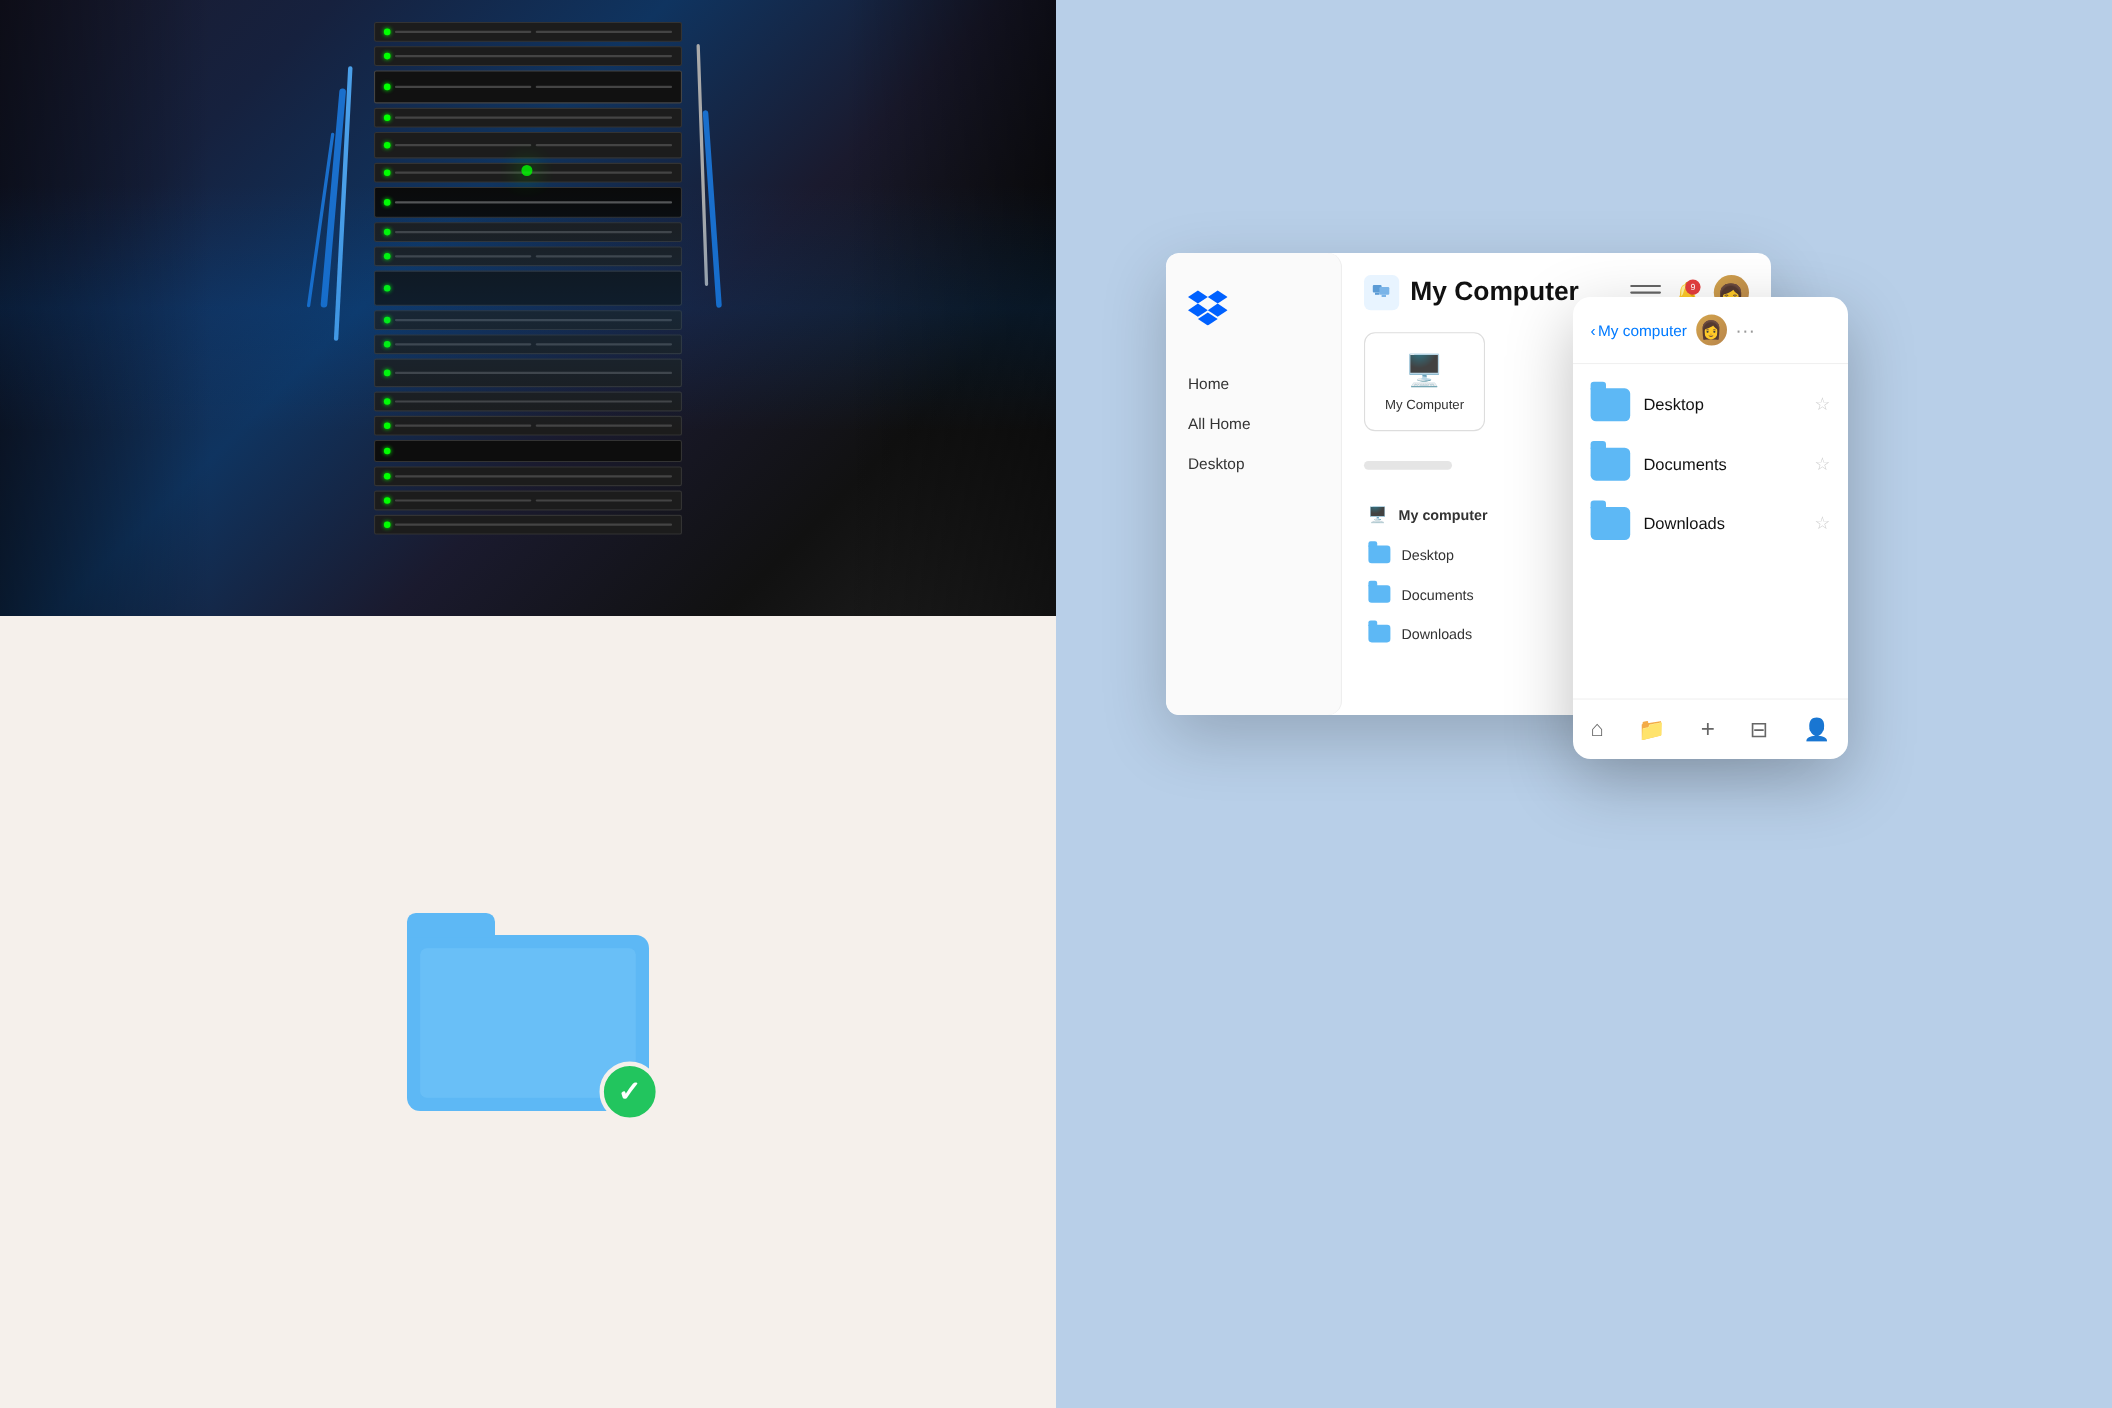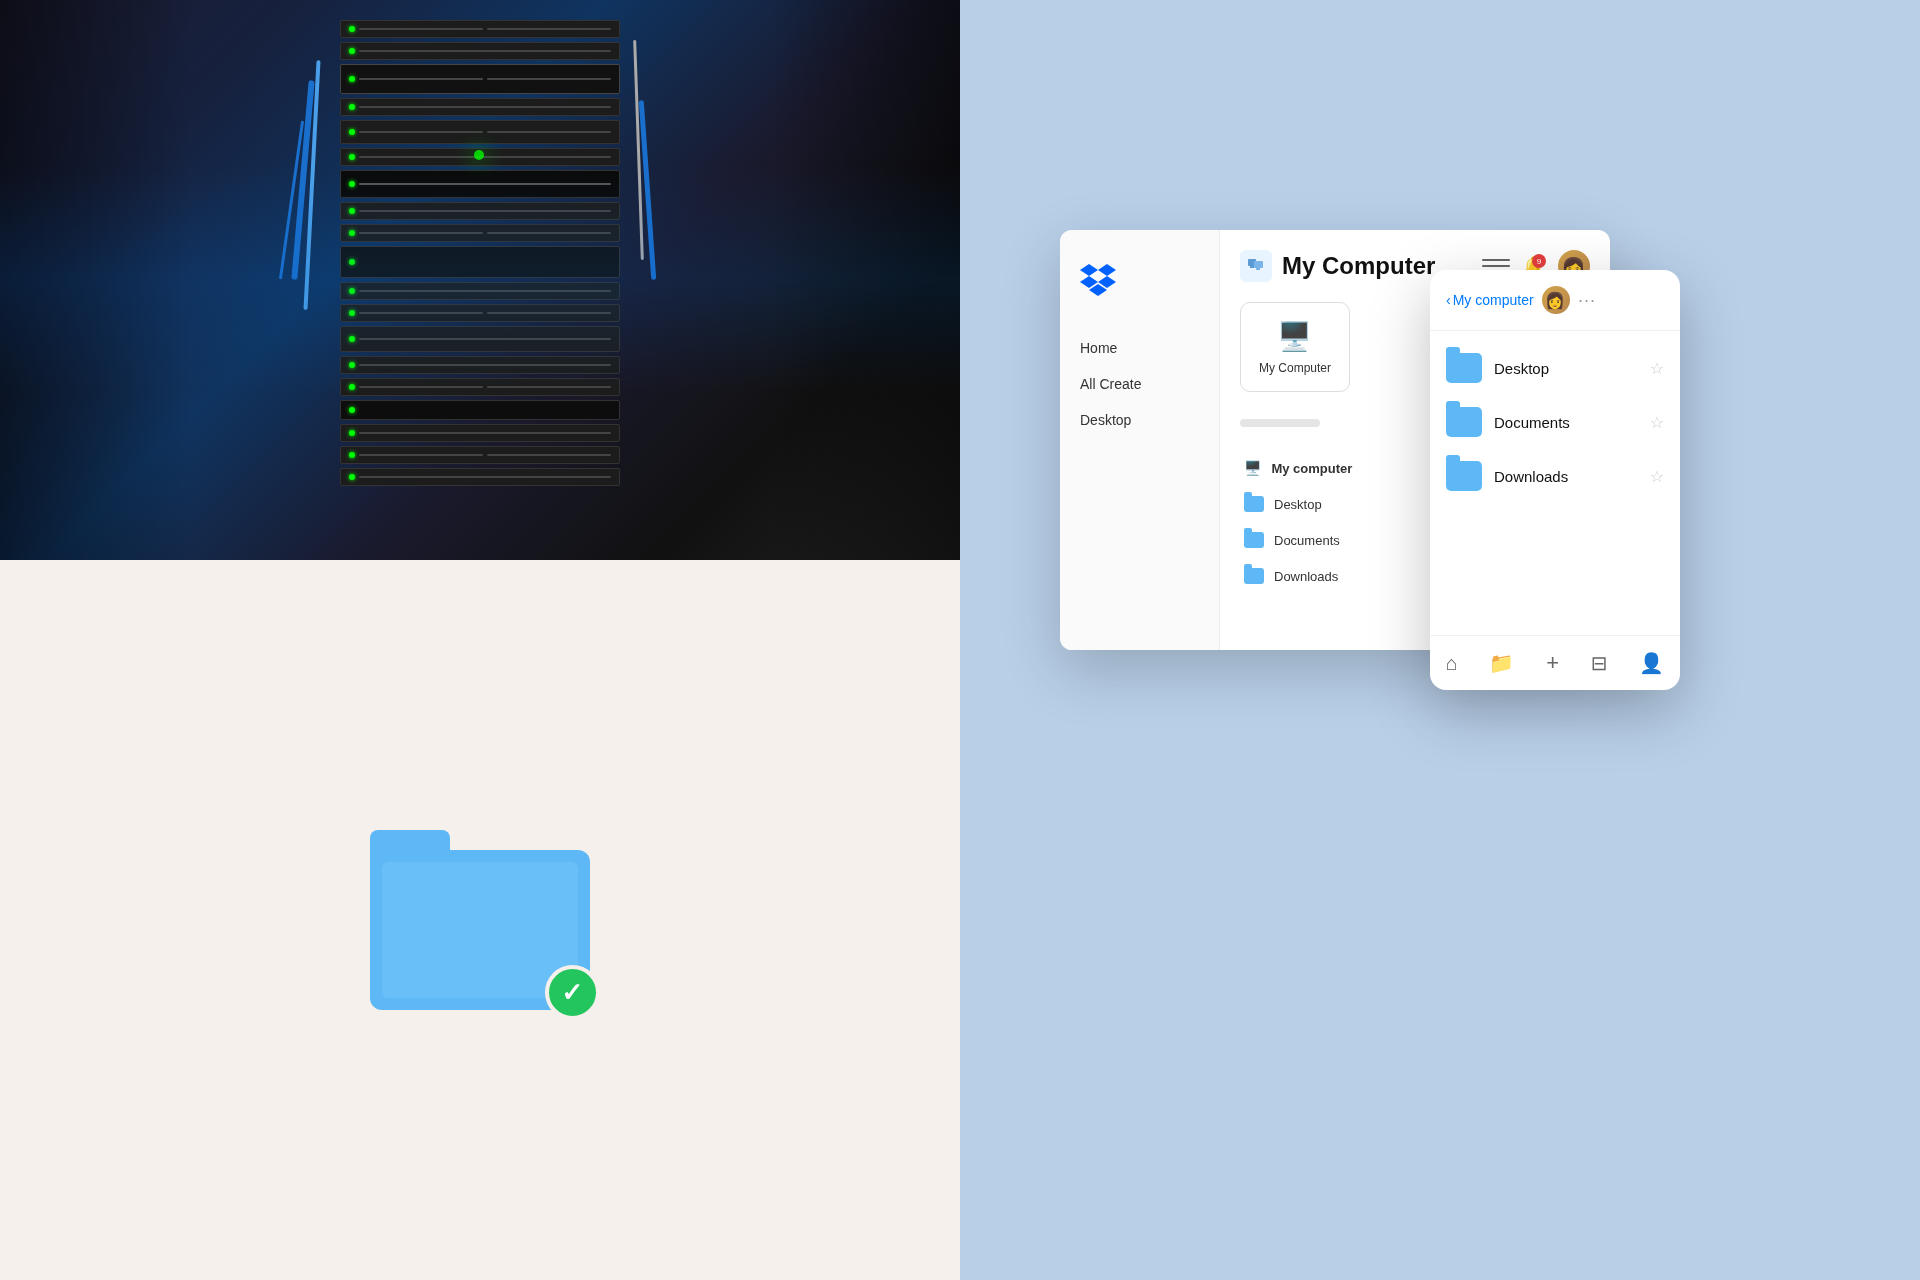--- a/index.html
+++ b/index.html
@@ -146,20 +146,21 @@
       display: flex;
       overflow: hidden;
     }
     .sidebar {
       width: 160px;
       background: #fafafa;
       border-right: 1px solid #eee;
       padding: 30px 0;
       display: flex;
       flex-direction: column;
+      border-radius: 13px;
     }
     .dropbox-logo {
       padding: 0 20px 30px;
     }
     .dropbox-logo-icon {
       width: 36px;
       height: 36px;
     }
     .nav-item {
       padding: 10px 20px;
@@ -581,21 +582,21 @@
         
         <svg class="dropbox-logo-icon" viewBox="0 0 36 36">
           <polygon points="9,4 18,10 9,16 0,10" fill="#0061FF"></polygon>
           <polygon points="27,4 36,10 27,16 18,10" fill="#0061FF"></polygon>
           <polygon points="0,22 9,16 18,22 9,28" fill="#0061FF"></polygon>
           <polygon points="27,16 36,22 27,28 18,22" fill="#0061FF"></polygon>
           <polygon points="9,30 18,24 27,30 18,36" fill="#0061FF"></polygon>
         </svg>
       </div>
       <div class="nav-item">Home</div>
-      <div class="nav-item">All Create</div>
+      <div class="nav-item">All Home</div>
       <div class="nav-item">Desktop</div>
     </div>
 
     <div class="main-content">
 
       <div class="window-header">
         <div class="window-title-row">
 
           <div class="computer-icon-header">
             <svg width="20" height="20" viewBox="0 0 20 20" fill="none">

